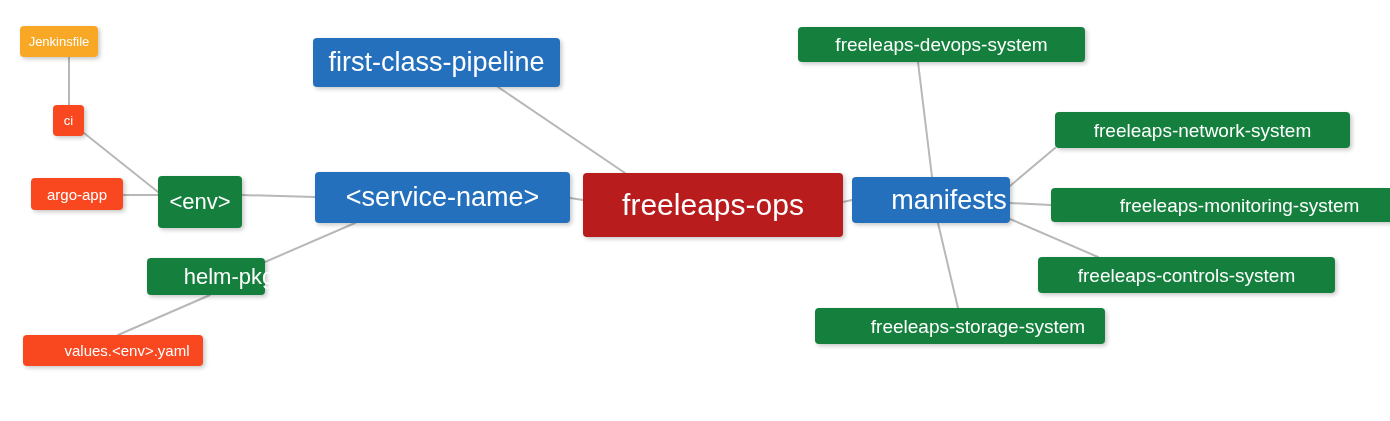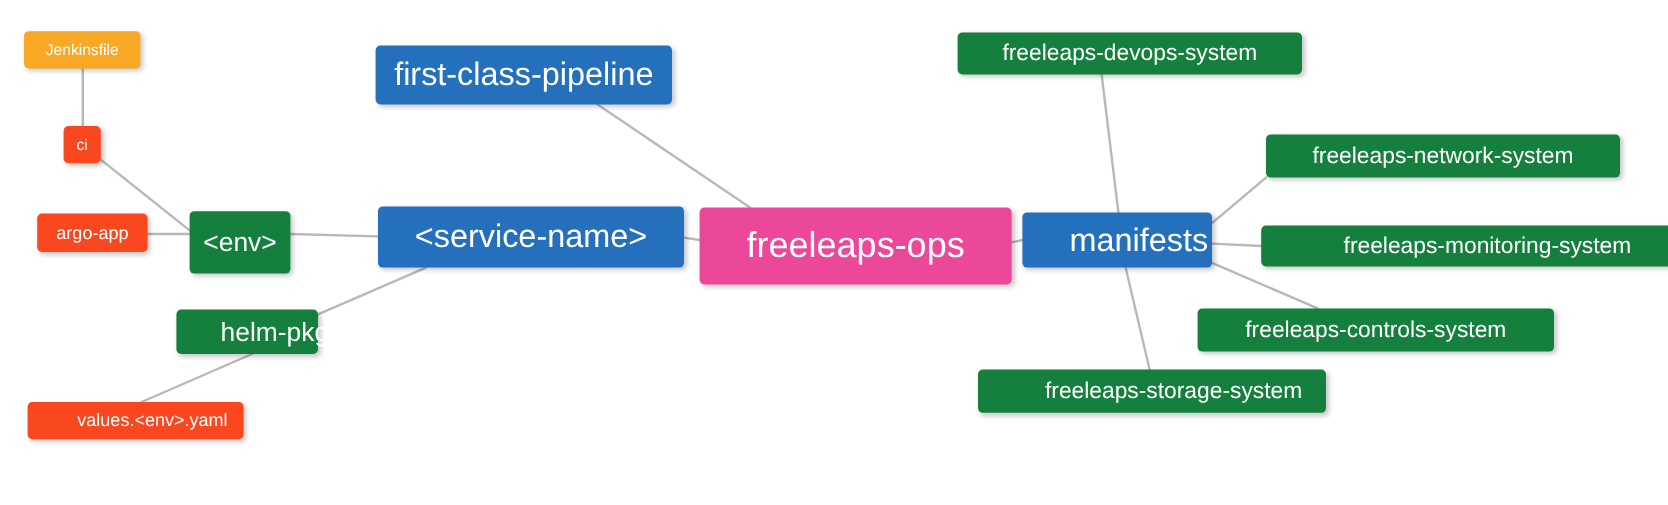--- a/index.html
+++ b/index.html
@@ -44,21 +44,21 @@
     box-shadow: 2px 2px 4px rgba(0,0,0,0.22);
     line-height: 1;
     cursor: pointer;
     user-select: none;
   }
   .node-label {
     display: block;
     white-space: nowrap;
   }
   
-  .c-root   { background: #ec4899; }
+  .c-root   { background: #b91c1c; }
   .c-blue   { background: #2470bd; }
   .c-green  { background: #15803d; }
   .c-orange { background: #f9a825; }
   .c-red    { background: #f9471f; }
   
   .sz-xl  { font-size: 30px; }
   .sz-lg  { font-size: 27px; }
   .sz-md  { font-size: 22px; }
   .sz-sm  { font-size: 19px; }
   .sz-xs  { font-size: 15px; }
@@ -78,21 +78,21 @@
       <line x1="498" y1="87" x2="625" y2="173" class="edge" stroke="#b8b8b8"></line>
       <line x1="570" y1="198" x2="583" y2="200" class="edge" stroke="#b8b8b8"></line>
       <line x1="843" y1="202" x2="852" y2="200" class="edge" stroke="#b8b8b8"></line>
       <line x1="918" y1="62" x2="932" y2="177" class="edge" stroke="#b8b8b8"></line>
       <line x1="1055" y1="148" x2="1010" y2="186" class="edge" stroke="#b8b8b8"></line>
       <line x1="1051" y1="205" x2="1010" y2="203" class="edge" stroke="#b8b8b8"></line>
       <line x1="1098" y1="257" x2="1010" y2="219" class="edge" stroke="#b8b8b8"></line>
       <line x1="958" y1="308" x2="938" y2="223" class="edge" stroke="#b8b8b8"></line>
     </svg>
   <div id="node-layer">
-      <div class="node c-orange sz-xxs" style="left: 20px; top: 26px; width: 97px; height: 31px;">
+      <div class="node c-orange sz-xxs" style="left: 20px; top: 26px; width: 78px; height: 31px;">
         <span class="node-label">Jenkinsfile</span>
       </div>
       <div class="node c-red sz-xxs" style="left: 53px; top: 105px; width: 31px; height: 31px;">
         <span class="node-label">ci</span>
       </div>
       <div class="node c-red sz-xs" style="left: 31px; top: 178px; width: 92px; height: 32px;">
         <span class="node-label">argo-app</span>
       </div>
       <div class="node c-green sz-md" style="left: 158px; top: 176px; width: 84px; height: 52px;">
         <span class="node-label">&lt;env&gt;</span>
@@ -117,20 +117,20 @@
       </div>
       <div class="node c-green sz-sm" style="left: 798px; top: 27px; width: 287px; height: 35px;">
         <span class="node-label">freeleaps-devops-system</span>
       </div>
       <div class="node c-green sz-sm" style="left: 1055px; top: 112px; width: 295px; height: 36px;">
         <span class="node-label">freeleaps-network-system</span>
       </div>
       <div class="node c-green sz-sm" style="left: 1051px; top: 188px; width: 377px; height: 34px;">
         <span class="node-label">freeleaps-monitoring-system</span>
       </div>
-      <div class="node c-green sz-sm" style="left: 998px; top: 257px; width: 297px; height: 36px;">
+      <div class="node c-green sz-sm" style="left: 1038px; top: 257px; width: 297px; height: 36px;">
         <span class="node-label">freeleaps-controls-system</span>
       </div>
       <div class="node c-green sz-sm" style="left: 815px; top: 308px; width: 290px; height: 36px; padding-left: 36px;">
         <span class="node-label">freeleaps-storage-system</span>
       </div>
     </div>
 </div>
 
 </body></html>

